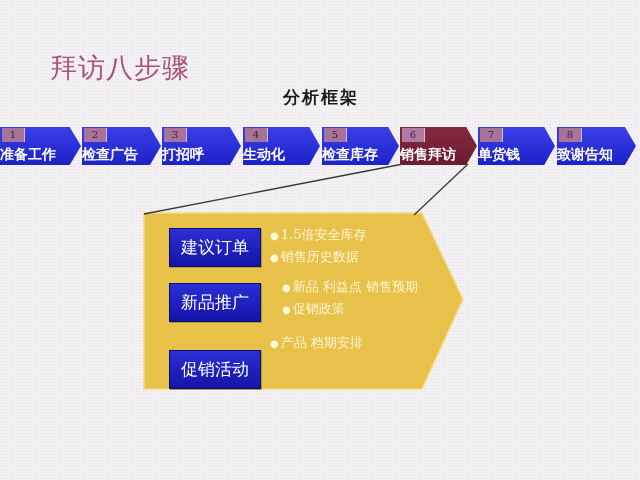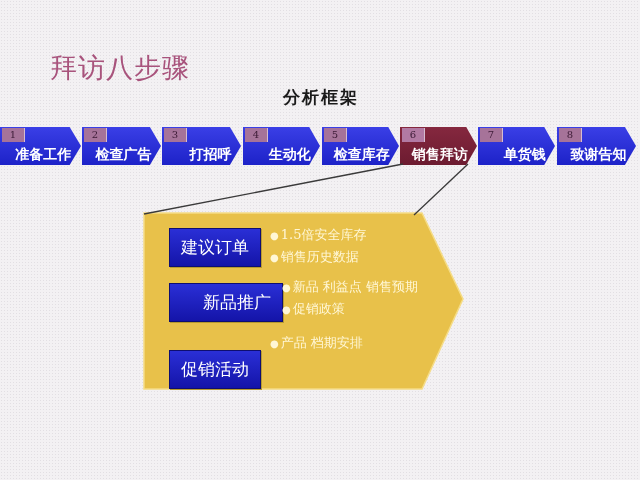--- a/index.html
+++ b/index.html
@@ -28,21 +28,21 @@
     }
     .step.active { background: linear-gradient(180deg, #85283f 0%, #6c1b30 100%); }
     .step .num {
       position: absolute; left: 2px; top: 1px; width: 22px; height: 14px;
       background: #a67399; color: #3b1a35; font-size: 10px; line-height: 14px;
       text-align: center; border-right: 1px solid #d6bcd0;
     }
     .step.active .num { background: #b27aa3; }
     .step .label {
       position: absolute; left: 0; right: 12%; top: 18px; height: 18px;
-      color: #ffffff; font-size: 14px; line-height: 18px; text-align: right;
+      color: #ffffff; font-size: 14px; line-height: 18px; text-align: left;
       font-weight: bold; white-space: nowrap;
     }
     .connectors { position: absolute; left: 0; top: 0; width: 640px; height: 480px; pointer-events: none; }
     .panel-shape { position: absolute; left: 0; top: 0; width: 640px; height: 480px; }
     .cat-box {
       position: absolute; left: 169px; width: 90px; height: 37px;
       background: linear-gradient(180deg, #2a2fd6 0%, #1414a8 100%);
       border: 1px solid #0e0e70;
       box-shadow: 1px 1px 0 #b79a2f;
       color: #ffffff; font-size: 17px; line-height: 37px; text-align: center;
@@ -100,21 +100,21 @@
   <line x1="403" y1="164" x2="144" y2="214" stroke="#3a3a3a" stroke-width="1.3"></line>
   <line x1="468" y1="164" x2="414" y2="215" stroke="#3a3a3a" stroke-width="1.3"></line>
 </svg>
 
 <div class="cat-box" style="top:228px;">建议订单</div>
 <div class="bullets" style="top:224px;">
   <div><span class="dot">●</span><span>1.5倍安全库存</span></div>
   <div><span class="dot">●</span><span>销售历史数据</span></div>
 </div>
 
-<div class="cat-box" style="top:283px;padding-left:22px;">新品推广</div>
+<div class="cat-box" style="top:283px;">新品推广</div>
 <div class="bullets" style="top:276px;margin-left:12px;">
   <div><span class="dot">●</span><span>新品 利益点  销售预期</span></div>
   <div><span class="dot">●</span><span>促销政策</span></div>
 </div>
 
 <div class="cat-box" style="top:350px;">促销活动</div>
 <div class="bullets" style="top:332px;">
   <div><span class="dot">●</span><span>产品  档期安排</span></div>
 </div>
 

